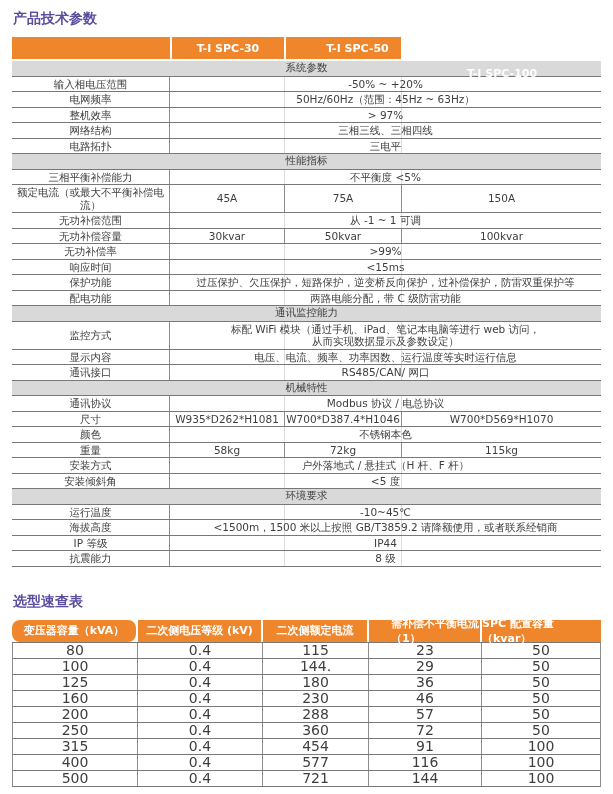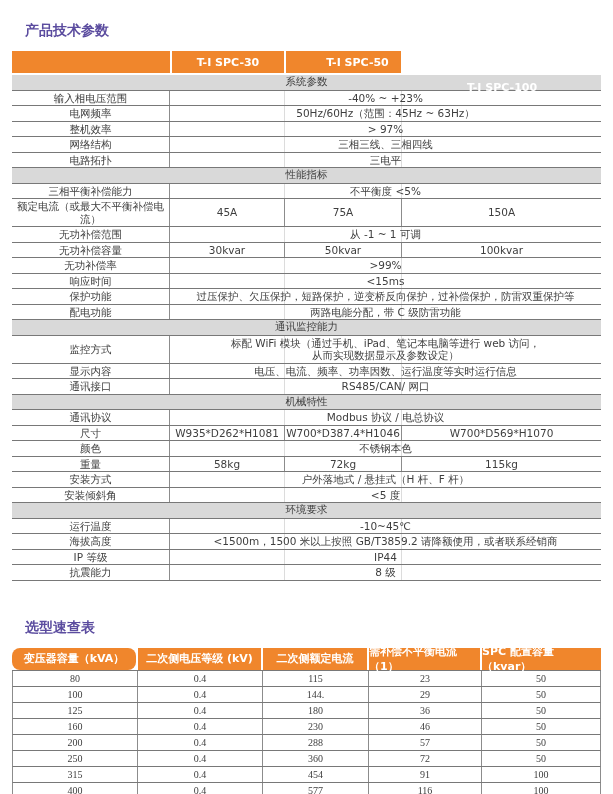--- a/index.html
+++ b/index.html
@@ -12,21 +12,21 @@
     --txt:#3E3E3E;
   }
   html,body{margin:0;padding:0;}
   body{
     width:613px;height:794px;background:#fff;overflow:hidden;
     font-family:"DejaVu Sans","Liberation Sans",sans-serif;
     color:var(--txt);
   }
   .doc-title{
     font-size:14px;font-weight:bold;color:var(--purple);
-    margin:12px;padding:9px 0 0 13px;line-height:18px;
+    margin:0;padding:9px 0 0 13px;line-height:18px;
   }
   .tablewrap{margin:10px 12px 0 12px;width:589px;box-sizing:border-box;}
 
   
   .spec-header{display:flex;height:22px;margin-bottom:2px;border-radius:10px;}
   .hcell{
     background:var(--orange);color:#fff;font-size:11px;font-weight:bold;
     display:flex;align-items:center;justify-content:center;box-sizing:border-box;
   }
   .hcell + .hcell{border-left:2px solid #fff;}
@@ -51,29 +51,29 @@
     background-position:114px 0,231px 0;
     background-repeat:no-repeat;
   }
   .twoline{white-space:pre-line;}
   .vc2{width:114px;}
   .vc3{width:117px;border-left:1px solid var(--line-mid);}
   .vc4{flex:1;border-left:1px solid var(--line-mid);}
 
   
   .sel-header{display:flex;height:22px;border-bottom:1px solid var(--line-dark);}
-  .s1{width:124px;border-radius:8px;}.s2{width:125px;}.s3{width:106px;}.s4{width:113px;}.s5{flex:1;}
+  .s1{width:124px;border-radius:8px;}.s2{width:125px;}.s3{width:106px;}.s4{width:113px;padding-left:22px;}.s5{flex:1;}
   .sel-row{
     display:flex;min-height:16px;border-bottom:1px solid var(--line-dark);
     border-left:1px solid var(--line-mid);border-right:1px solid var(--line-mid);
     box-sizing:border-box;
   }
   .sel-cell{
     display:flex;align-items:center;justify-content:center;
-    font-size:10px;line-height:13px;box-sizing:border-box;padding:1px 2px;font-family:Liberation Serif, serif;
+    font-size:14px;line-height:13px;box-sizing:border-box;padding:1px 2px;
   }
   .sel-cell + .sel-cell{border-left:1px solid var(--line-mid);}
 </style>
 </head>
 <body>
 
 <h1 class="doc-title">产品技术参数</h1>
 
 <div class="tablewrap">
   <div class="spec-header">
@@ -81,21 +81,21 @@
       <div class="hcell w-c2">T-I SPC-30</div>
       <div class="hcell w-c3">T-I SPC-50</div>
       <div class="hcell w-c4">T-I SPC-100</div>
     </div>
   <div>
       <div class="spec-row sec-row">
         <div class="cell sec-cell">系统参数</div>
       </div>
       <div class="spec-row">
         <div class="cell lbl">输入相电压范围</div>
-        <div class="cell vspan">-40% ~ +23%</div>
+        <div class="cell vspan">-50% ~ +20%</div>
       </div>
       <div class="spec-row">
         <div class="cell lbl">电网频率</div>
         <div class="cell vspan">50Hz/60Hz（范围：45Hz ~ 63Hz）</div>
       </div>
       <div class="spec-row">
         <div class="cell lbl">整机效率</div>
         <div class="cell vspan">&gt; 97%</div>
       </div>
       <div class="spec-row">

